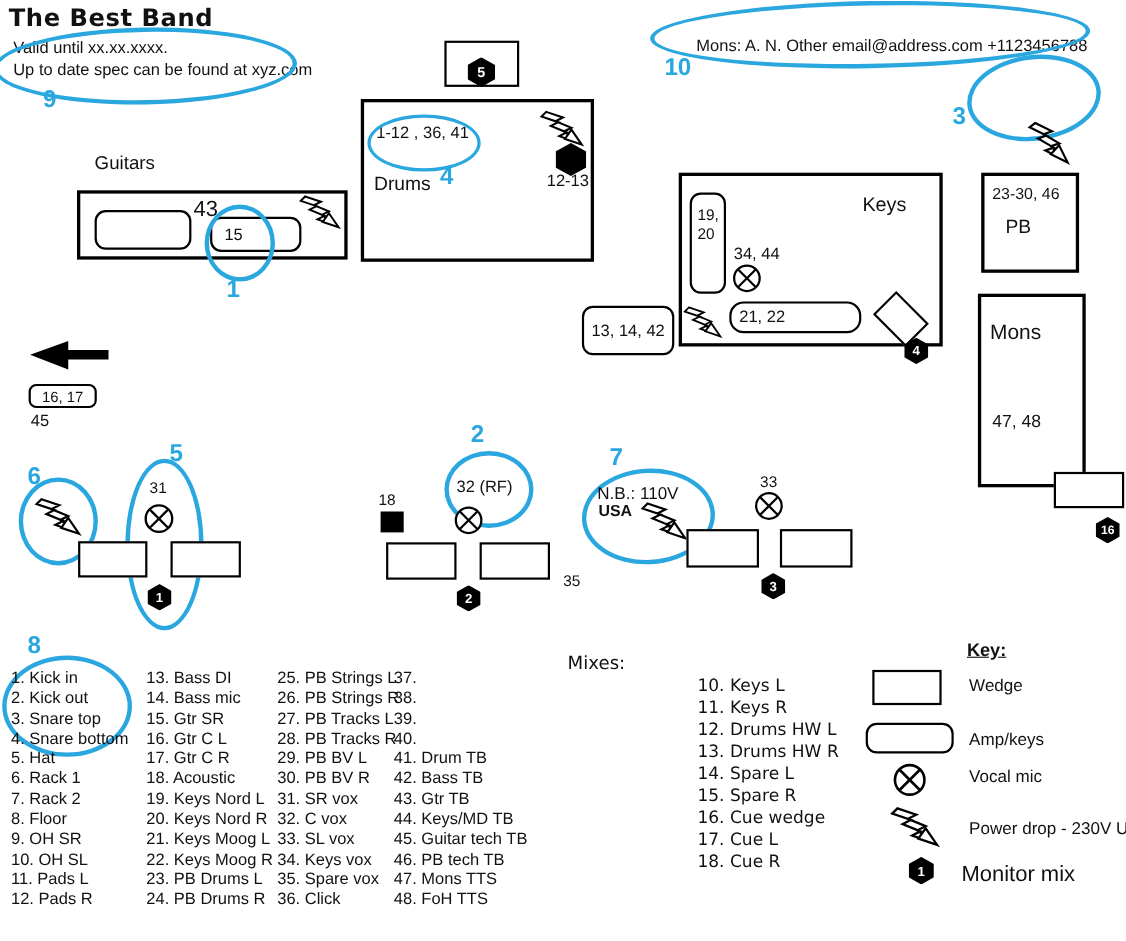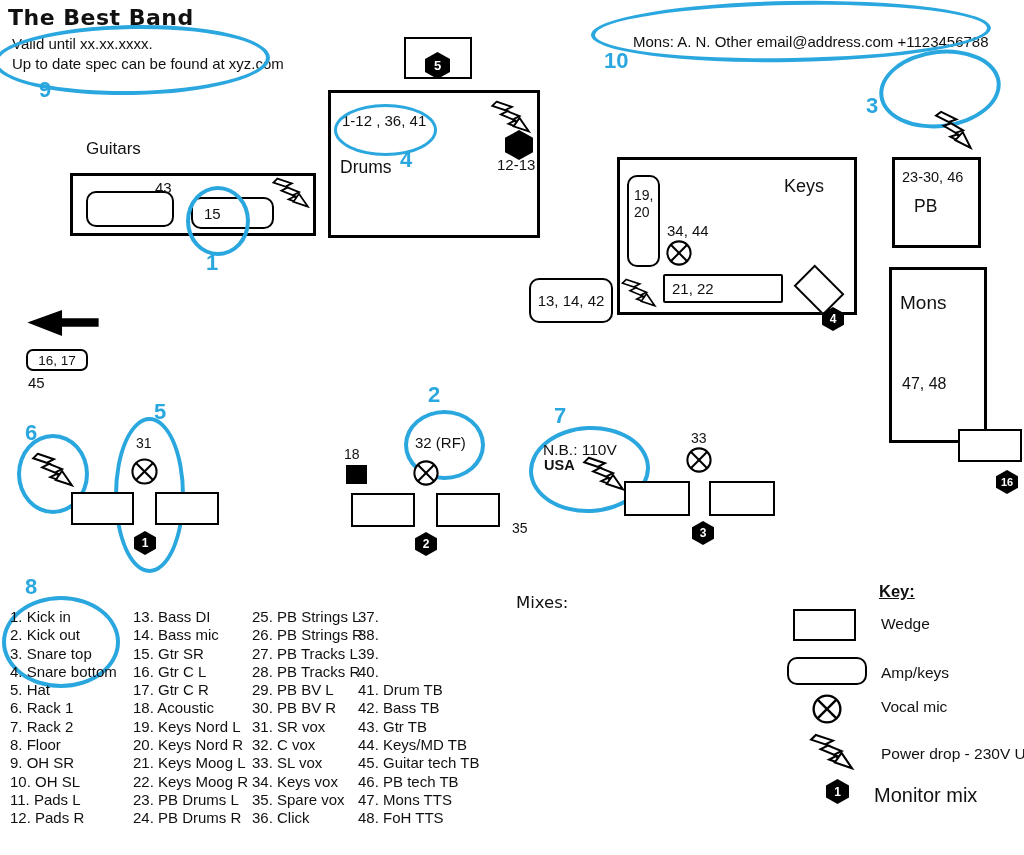--- a/index.html
+++ b/index.html
@@ -36,21 +36,21 @@
   <div class="ell" style="left:879px;top:50px;width:114px;height:70px;transform:rotate(-7deg)"></div>
   <div class="co" style="left:866px;top:93px">3</div>
   <svg style="left:933px;top:112px;transform:rotate(8deg)" width="42" height="36" viewBox="-3 0 46 40">
     <path d="M3 2 L21 8 L13 12 L30 19 L22 23 L40 36 L17 28 L25 24 L8 17 L16 13 L-2 7 Z" fill="#fff" stroke="#000" stroke-width="2.2"></path>
     <path d="M41 37 L23 31 L30 21 Z" fill="#fff" stroke="#000" stroke-width="2.2"></path>
   </svg>
 
   <div class="t" style="left:86px;top:139px;font-size:17px">Guitars</div>
   <div class="box" style="left:70px;top:173px;width:246px;height:63px"></div>
   <div class="rr" style="left:86px;top:191px;width:88px;height:36px"></div>
-  <div class="t" style="left:155px;top:179px;font-size:15px">43</div>
+  <div class="t" style="left:176px;top:179px;font-size:20px">43</div>
   <div class="rr" style="left:191px;top:197px;width:83px;height:32px">
     <div class="t" style="left:11px;top:6px;font-size:15px">15</div>
   </div>
   <svg style="left:271px;top:177px" width="40" height="32" viewBox="-3 0 46 40">
     <path d="M3 2 L21 8 L13 12 L30 19 L22 23 L40 36 L17 28 L25 24 L8 17 L16 13 L-2 7 Z" fill="#fff" stroke="#000" stroke-width="2.2"></path>
     <path d="M41 37 L23 31 L30 21 Z" fill="#fff" stroke="#000" stroke-width="2.2"></path>
   </svg>
   <div class="ell" style="left:186px;top:186px;width:56px;height:62px"></div>
   <div class="co" style="left:206px;top:250px">1</div>
 
@@ -73,21 +73,21 @@
   <div class="rr" style="left:627px;top:175px;width:33px;height:92px">
     <div class="t" style="left:5px;top:10px;font-size:14px">19,</div>
     <div class="t" style="left:5px;top:27px;font-size:14px">20</div>
   </div>
   <div class="t" style="left:667px;top:222px;font-size:15px">34, 44</div>
   <svg style="left:666px;top:240px" width="26" height="26" viewBox="0 0 28 28">
     <circle cx="14" cy="14" r="12.5" fill="#fff" stroke="#000" stroke-width="2.2"></circle>
     <line x1="5.2" y1="5.2" x2="22.8" y2="22.8" stroke="#000" stroke-width="2.2"></line>
     <line x1="22.8" y1="5.2" x2="5.2" y2="22.8" stroke="#000" stroke-width="2.2"></line>
   </svg>
-  <div class="rr" style="left:663px;top:274px;width:120px;height:29px;border-radius:2px">
+  <div class="rr" style="left:663px;top:274px;width:120px;height:29px;border-radius:13px">
     <div class="t" style="left:7px;top:4px;font-size:15px">21, 22</div>
   </div>
   <svg style="left:620px;top:278px" width="38" height="30" viewBox="-3 0 46 40">
     <path d="M3 2 L21 8 L13 12 L30 19 L22 23 L40 36 L17 28 L25 24 L8 17 L16 13 L-2 7 Z" fill="#fff" stroke="#000" stroke-width="2.2"></path>
     <path d="M41 37 L23 31 L30 21 Z" fill="#fff" stroke="#000" stroke-width="2.2"></path>
   </svg>
   <div class="wedge" style="left:798px;top:275px;width:42px;height:30px;transform:rotate(45deg)"></div>
   <div class="hex" style="left:822px;top:307px;width:22px;height:24px;font-size:12px">4</div>
 
   <div class="rr" style="left:529px;top:278px;width:84px;height:45px;display:flex;align-items:center;justify-content:center;font-size:15px">13, 14, 42</div>
@@ -213,20 +213,31 @@
       <div>42. Bass TB</div>
       <div>43. Gtr TB</div>
       <div>44. Keys/MD TB</div>
       <div>45. Guitar tech TB</div>
       <div>46. PB tech TB</div>
       <div>47. Mons TTS</div>
       <div>48. FoH TTS</div>
     </div>
 
   <div class="t mixlist" style="left:516px;top:593px;font-size:16.5px">Mixes:</div>
+  <div class="mixlist" style="left:634px;top:613px">
+      <div>10. Keys L</div>
+      <div>11. Keys R</div>
+      <div>12. Drums HW L</div>
+      <div>13. Drums HW R</div>
+      <div>14. Spare L</div>
+      <div>15. Spare R</div>
+      <div>16. Cue wedge</div>
+      <div>17. Cue L</div>
+      <div>18. Cue R</div>
+    </div>
 
   <div class="t" style="left:879px;top:582px;font-size:16.5px;font-weight:bold;text-decoration:underline">Key:</div>
   <div class="wedge" style="left:793px;top:609px;width:63px;height:32px"></div>
   <div class="t" style="left:881px;top:615px;font-size:15.5px">Wedge</div>
   <div class="rr" style="left:787px;top:657px;width:80px;height:28px"></div>
   <div class="t" style="left:881px;top:664px;font-size:15.5px">Amp/keys</div>
   <svg style="left:812px;top:694px" width="30" height="30" viewBox="0 0 28 28">
     <circle cx="14" cy="14" r="12.5" fill="#fff" stroke="#000" stroke-width="2.2"></circle>
     <line x1="5.2" y1="5.2" x2="22.8" y2="22.8" stroke="#000" stroke-width="2.2"></line>
     <line x1="22.8" y1="5.2" x2="5.2" y2="22.8" stroke="#000" stroke-width="2.2"></line>

